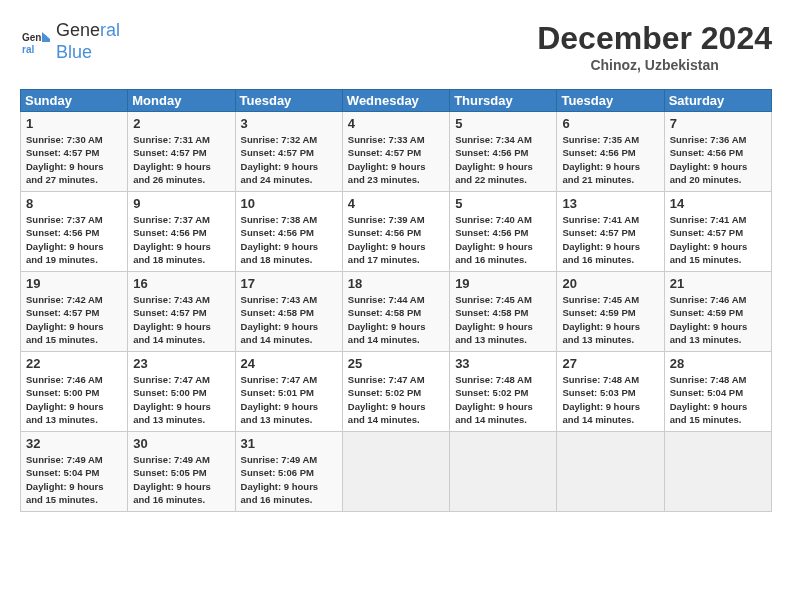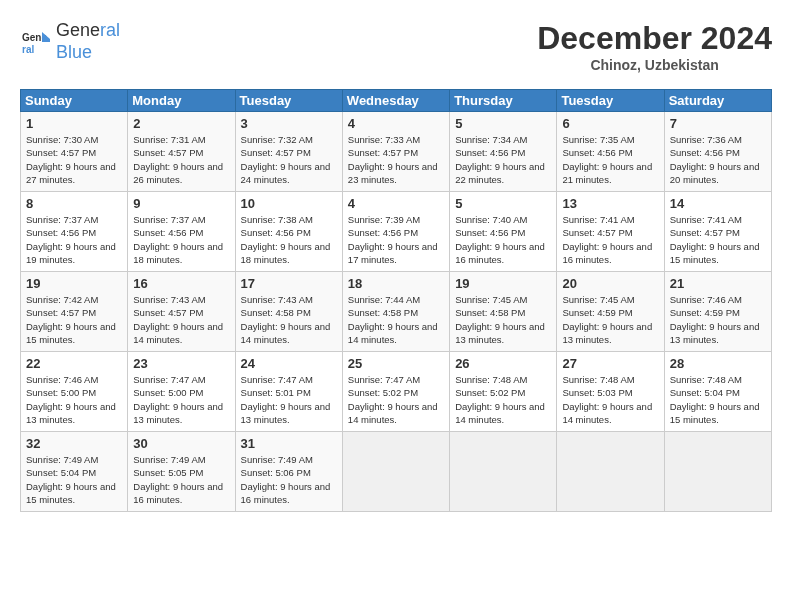--- a/index.html
+++ b/index.html
@@ -77,20 +77,21 @@
       font-size: 13px;
       font-weight: bold;
       color: #333;
       display: block;
       margin-bottom: 2px;
     }
     .day-detail {
       font-size: 9.5px;
       color: #333;
       line-height: 1.4;
+      font-weight: bold;
     }
     td.empty {
       background: #f0f0f0 !important;
     }
   </style>
 </head>
 <body>
 
 <div class="header">
   <div class="logo">
@@ -226,21 +227,21 @@
         </td>
         <td>
           <span class="day-num">24</span>
           <div class="day-detail">Sunrise: 7:47 AM<br>Sunset: 5:01 PM<br>Daylight: 9 hours and 13 minutes.</div>
         </td>
         <td>
           <span class="day-num">25</span>
           <div class="day-detail">Sunrise: 7:47 AM<br>Sunset: 5:02 PM<br>Daylight: 9 hours and 14 minutes.</div>
         </td>
         <td>
-          <span class="day-num">26</span>
+          <span class="day-num">33</span>
           <div class="day-detail">Sunrise: 7:48 AM<br>Sunset: 5:02 PM<br>Daylight: 9 hours and 14 minutes.</div>
         </td>
         <td>
           <span class="day-num">27</span>
           <div class="day-detail">Sunrise: 7:48 AM<br>Sunset: 5:03 PM<br>Daylight: 9 hours and 14 minutes.</div>
         </td>
         <td>
           <span class="day-num">28</span>
           <div class="day-detail">Sunrise: 7:48 AM<br>Sunset: 5:04 PM<br>Daylight: 9 hours and 15 minutes.</div>
         </td>

